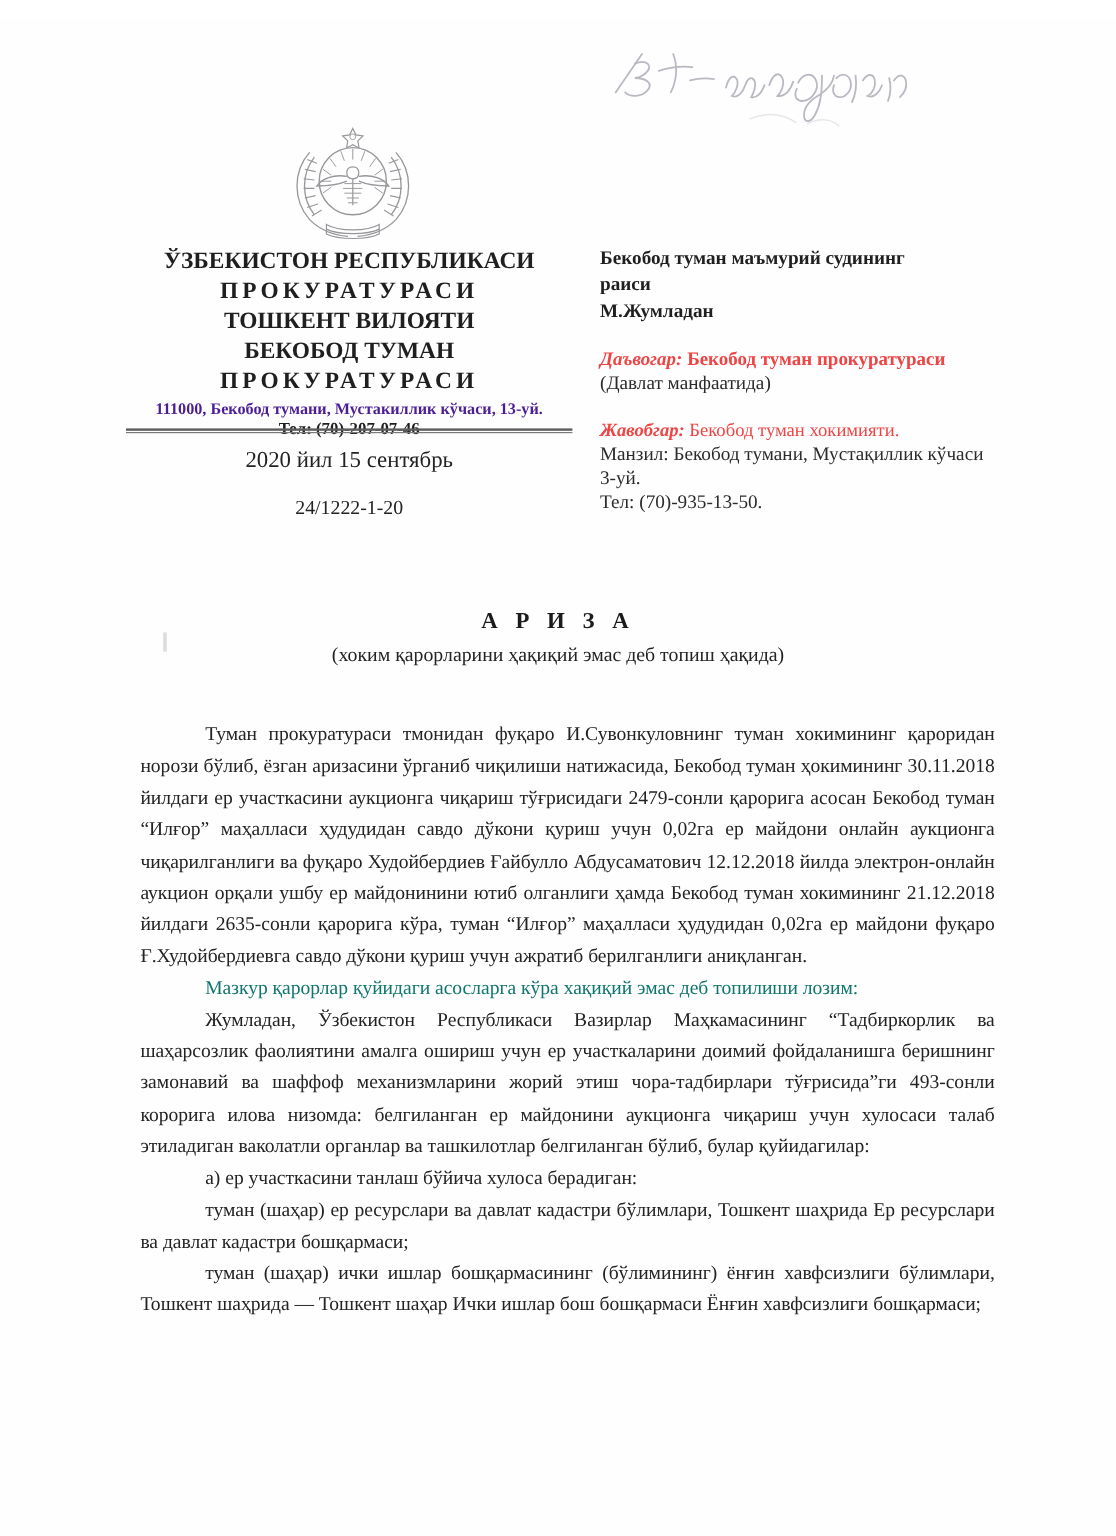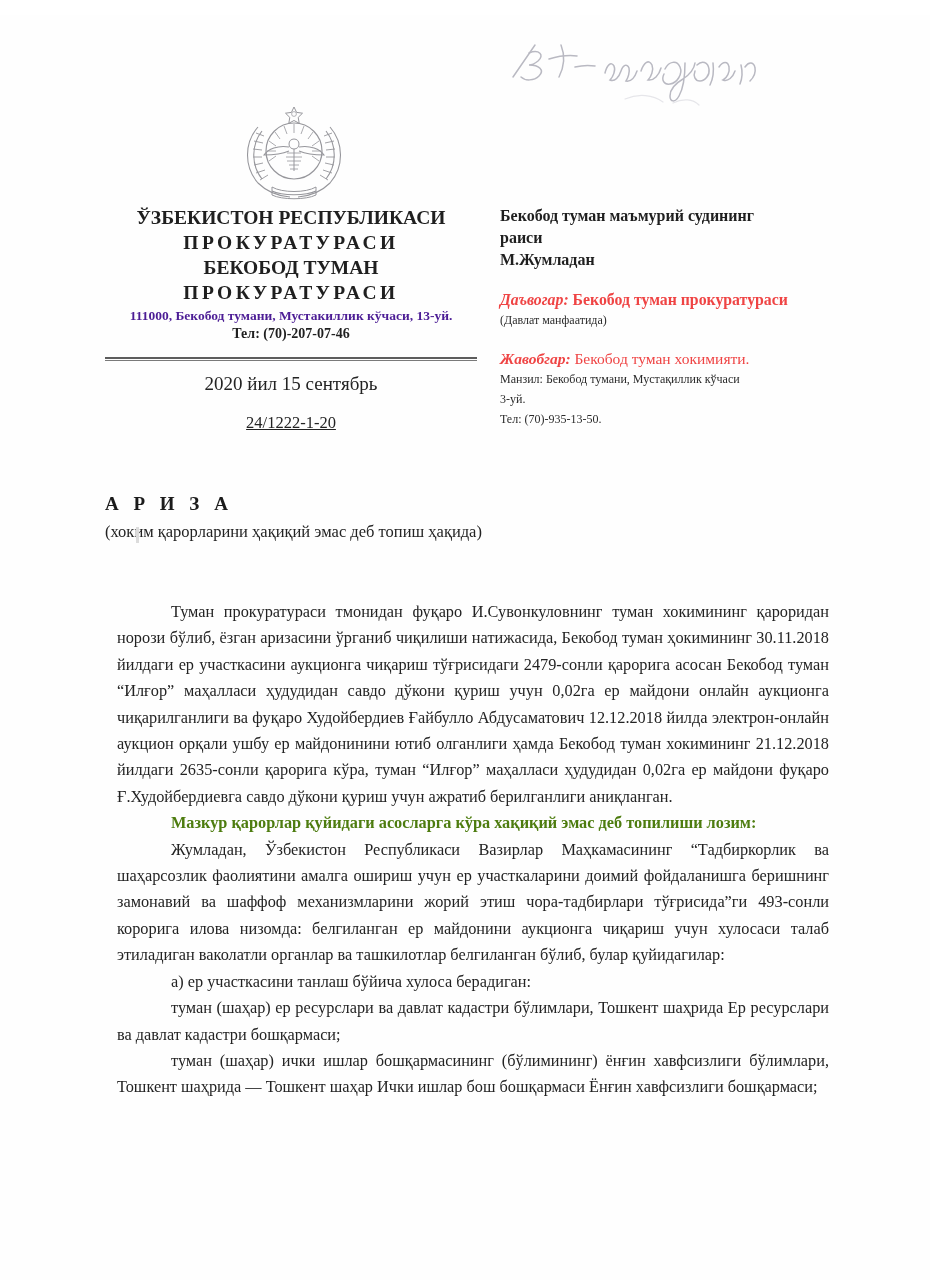--- a/index.html
+++ b/index.html
@@ -103,21 +103,20 @@
     color: #232323;
   }
   .doc-number {
     position: absolute;
     left: 105px;
     top: 398px;
     width: 372px;
     text-align: center;
     font-size: 16.5px;
     color: #232323;
-    text-decoration: underline;
   }
 
   
   .addressee {
     position: absolute;
     left: 500px;
     top: 190px;
     width: 352px;
   }
   .addr-to {
@@ -133,28 +132,29 @@
   .party-label {
     font-weight: bold;
     font-style: italic;
   }
   .party-line {
     font-size: 15.5px;
     line-height: 21px;
     color: #ef4444;
   }
   .party-line.bold-body { font-weight: bold; text-align: justify; text-align-last: left; font-size: 15.8px; }
-  .party-sub { font-size: 12px; line-height: 20px; color: #2b2b2b; }
+  .party-sub { font-size: 16px; line-height: 20px; color: #2b2b2b; }
 
   
   .title-block {
     position: absolute;
     left: 105px;
-    top: 478px;
+    top: 492px;
     width: 720px;
+    text-align: center;
   }
   .title-main {
     font-weight: bold;
     font-size: 19px;
     letter-spacing: 5px;
     color: #1b1b1b;
   }
   .title-sub {
     font-size: 16.5px;
     margin-top: 7px;
@@ -180,22 +180,22 @@
   .body p {
     margin: 0;
     font-size: 16.3px;
     line-height: 26.4px;
     text-align: justify;
     text-align-last: left;
     color: #232323;
     text-indent: 54px;
   }
   .body p.bold {
-    font-weight: bold;
-    color: #4d7c0f;
+    font-weight: normal;
+    color: #0f766e;
   }
 </style>
 </head>
 <body>
 
 <div class="page">
 
   <div class="handwriting" title="handwritten note">
     <svg viewBox="0 0 320 80" xmlns="http://www.w3.org/2000/svg">
       <g fill="none" stroke="#b9b9c2" stroke-width="1.5" stroke-linecap="round">
@@ -257,20 +257,21 @@
         <path d="M56 6 l2.6 5.4 5.9 .8 -4.3 4.2 1 5.9 -5.2 -2.8 -5.2 2.8 1 -5.9 -4.3 -4.2 5.9 -.8z" stroke-width="1"></path>
 
         <circle cx="56" cy="13" r="2.4" stroke-width="0.7"></circle>
       </g>
     </svg>
   </div>
 
   <div class="letterhead">
     <div class="lh-line">ЎЗБЕКИСТОН РЕСПУБЛИКАСИ</div>
     <div class="lh-line spaced">ПРОКУРАТУРАСИ</div>
+    <div class="lh-line">ТОШКЕНТ ВИЛОЯТИ</div>
     <div class="lh-line">БЕКОБОД ТУМАН</div>
     <div class="lh-line spaced">ПРОКУРАТУРАСИ</div>
     <div class="lh-addr">111000, Бекобод тумани, Мустакиллик кўчаси, 13-уй.</div>
     <div class="lh-tel">Тел: (70)-207-07-46</div>
   </div>
 
   <div class="rule">
     <i class="a"></i>
       <i class="b"></i>
   </div>

